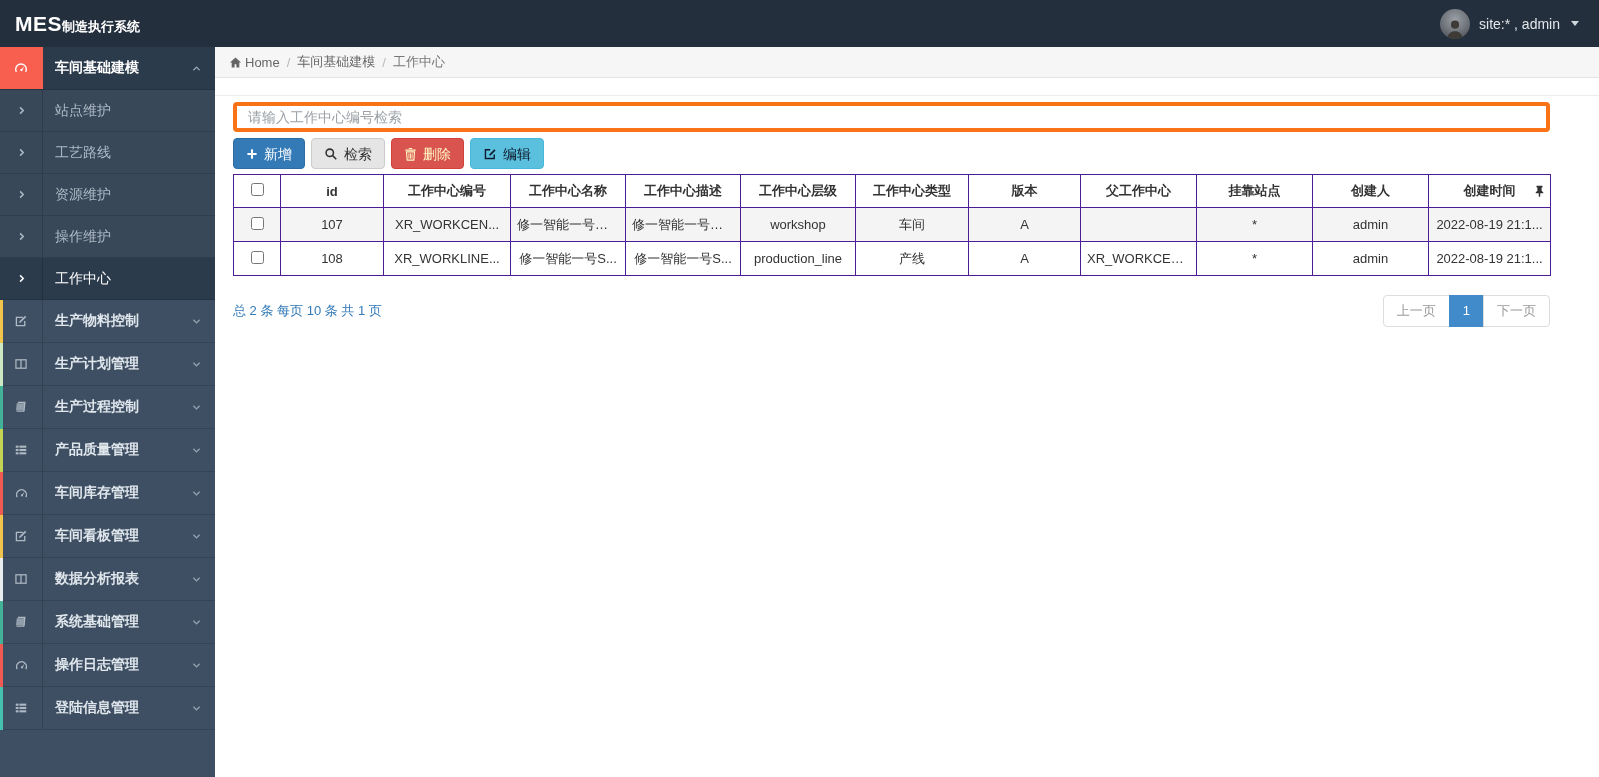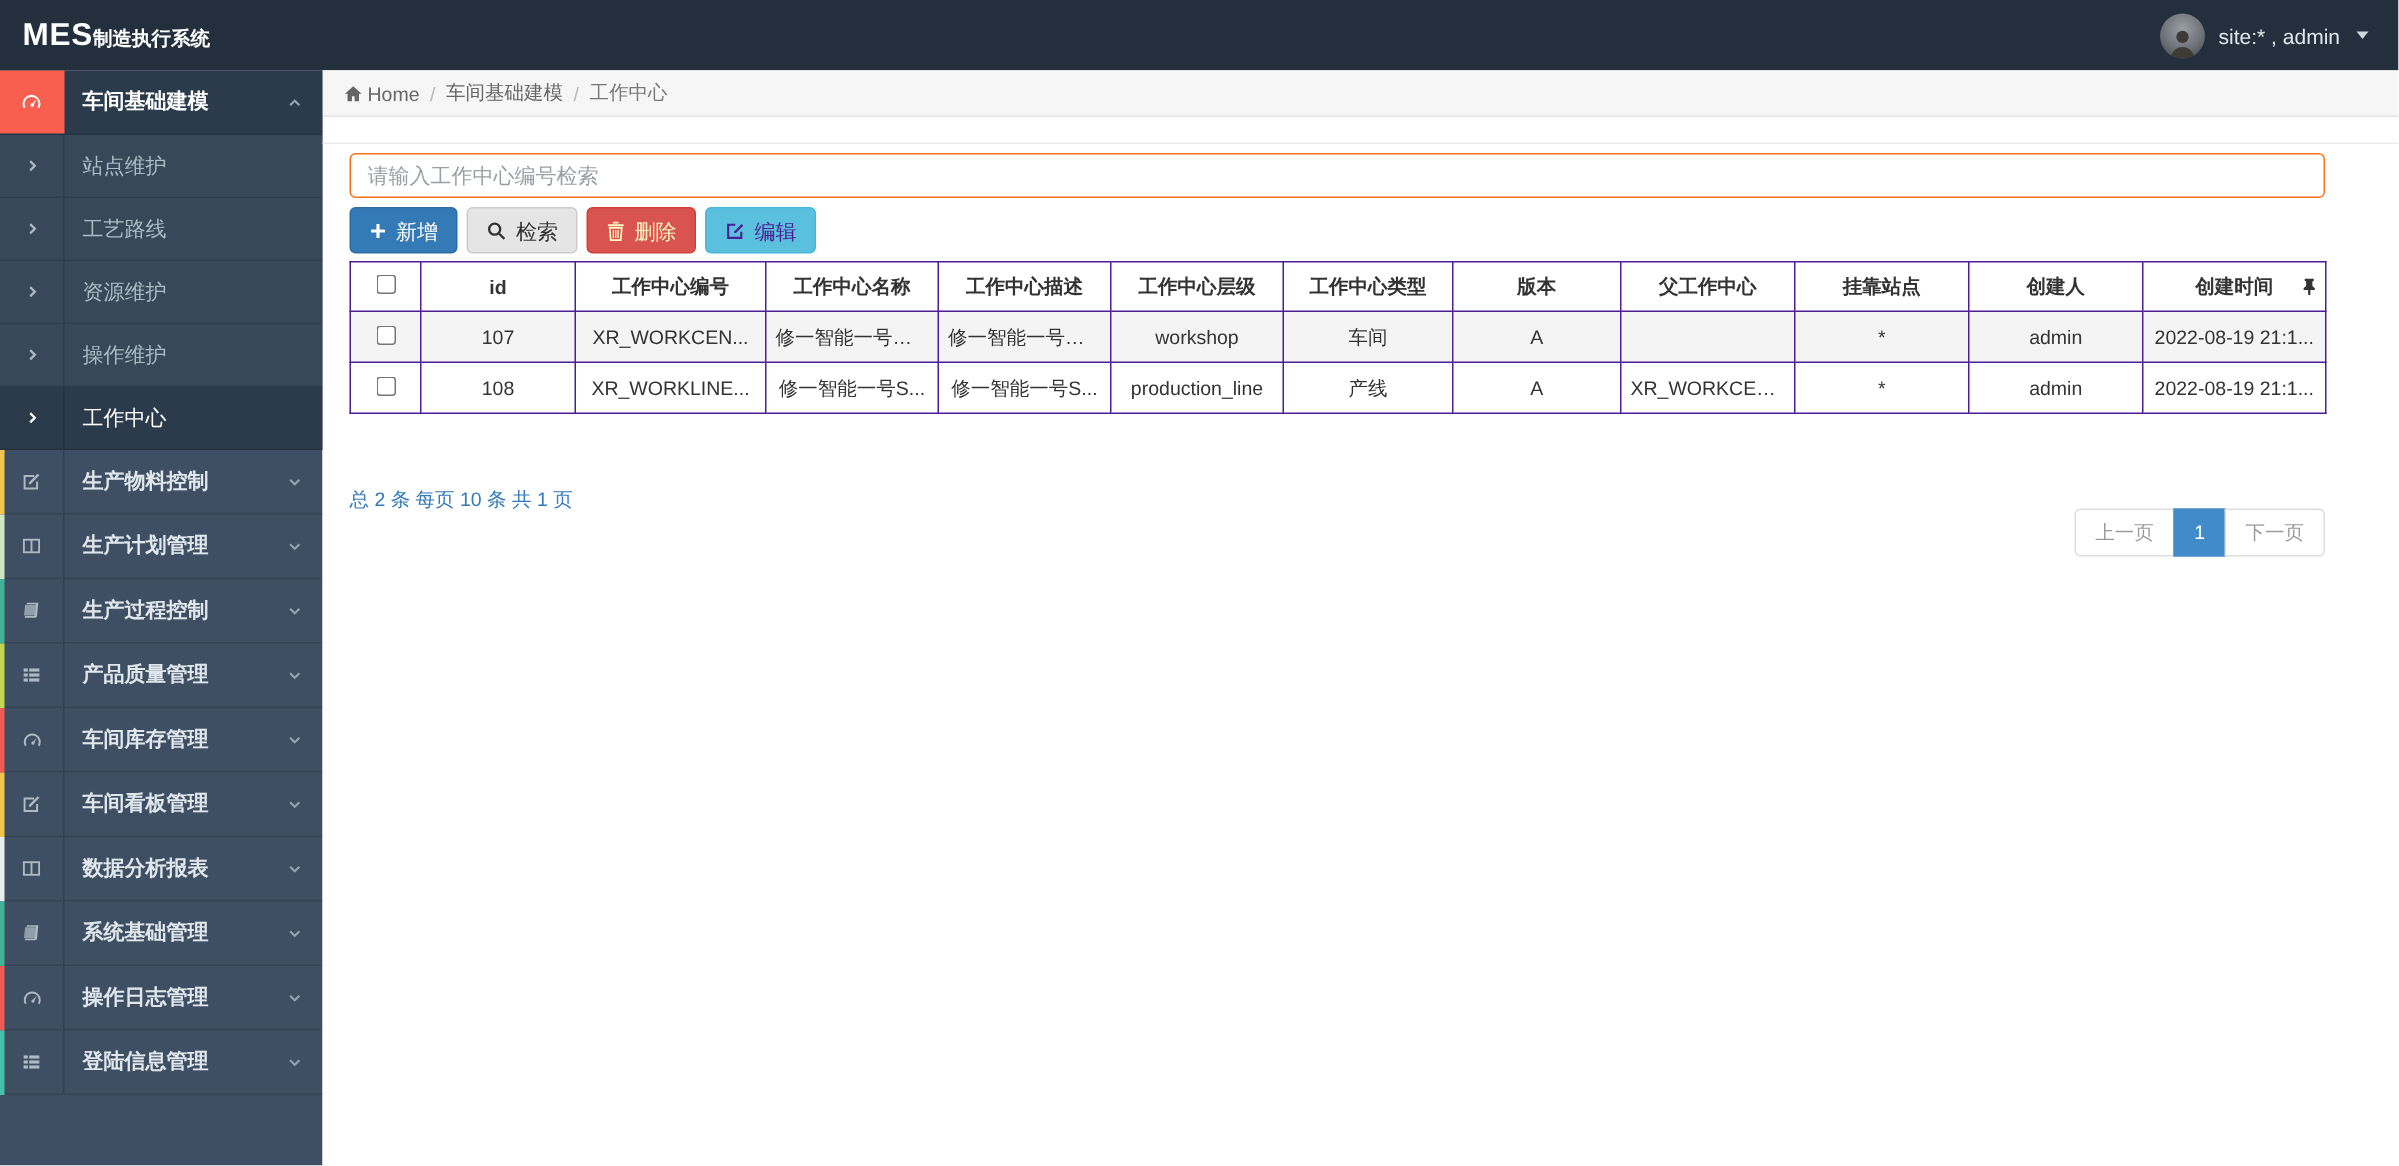--- a/index.html
+++ b/index.html
@@ -46,46 +46,46 @@
   .breadcrumb-bar { height:31px; flex:none; background:#f6f6f6; border-bottom:1px solid #e4e4e4;
                     display:flex; align-items:center; padding-left:14px; font-size:13px; color:#666; gap:7px; }
   .crumb { color:#666; cursor:pointer; display:flex; align-items:center; gap:3px; }
   .crumb-sep { color:#b9b9b9; }
   .crumb.current { cursor:default; color:#777; }
 
   
   .page-body { flex:1; position:relative; min-height:0; }
   .panel-divider { height:1px; background:#ececec; margin-top:17px; }
   .content-inner { padding:6px 0 0 18px; }
-  .search-input { width:1317px; height:30px; border:1px solid #f97316; border-radius:4px; padding:0 11px;
+  .search-input { width:1317px; height:30px; border:4px solid #f97316; border-radius:4px; padding:0 11px;
                   font-size:14px; color:#555; outline:none; font-family:inherit; }
   .search-input::placeholder { color:#9aa0a6; }
 
   .toolbar { margin-top:6px; display:flex; gap:6px; }
   .btn { height:31px; padding:0 12px; border-radius:4px; font-size:14px; display:inline-flex; align-items:center; gap:6px;
          border:1px solid transparent; cursor:pointer; font-family:inherit; line-height:1; }
   .btn-primary { background:#337ab7; border-color:#2e6da4; color:#fff; }
   .btn-default { background:#e5e5e5; border-color:#ccc; color:#333; }
   .btn-danger  { background:#d9534f; border-color:#d43f3a; color:#fef9c3; }
-  .btn-info    { background:#5bc0de; border-color:#46b8da; color:#4c1d95; }
+  .btn-info    { background:#5bc0de; border-color:#46b8da; color:#0f172a; }
 
   
   table.grid { margin-top:5px; border-collapse:collapse; table-layout:fixed; width:1317px; }
   .grid th, .grid td { border:1px solid #4c1d95; font-size:13px; color:#333; text-align:center; height:33px;
                        padding:0 6px; overflow:hidden; white-space:nowrap; text-overflow:ellipsis; }
   .grid th { font-weight:bold; position:relative; }
   .grid tbody tr { height:34px; }
   .grid tbody tr:nth-child(odd) { background:#f4f4f5; }
   .grid input[type=checkbox] { width:13px; height:13px; cursor:pointer; }
   .pin { position:absolute; right:6px; top:50%; transform:translateY(-50%); color:#333; }
 
   
   .pager-row { width:1317px; display:flex; justify-content:space-between; align-items:center; margin-top:19px; }
   .pager-info { color:#337ab7; font-size:13px; }
-  .pagination { display:flex;margin-top:44px; }
+  .pagination { display:flex; }
   .page-btn { padding:7px 13px; font-size:13px; border:1px solid #ddd; background:#fff; color:#9a9a9a;
               cursor:pointer; margin-left:-1px; font-family:inherit; line-height:1.2; }
   .page-btn:first-child { border-top-left-radius:4px; border-bottom-left-radius:4px; margin-left:0; }
   .page-btn:last-child { border-top-right-radius:4px; border-bottom-right-radius:4px; }
   .page-btn.active { background:#428bca; border-color:#428bca; color:#fff; cursor:default; }
 </style>
 </head>
 <body>
 
 <div class="app">

